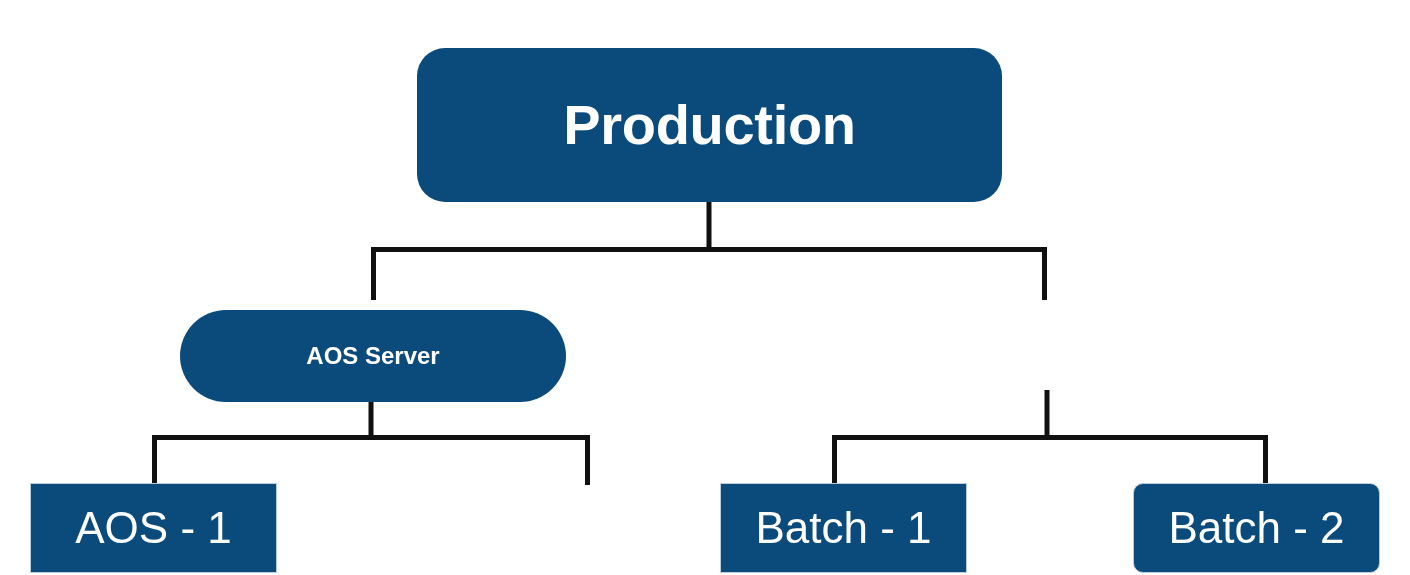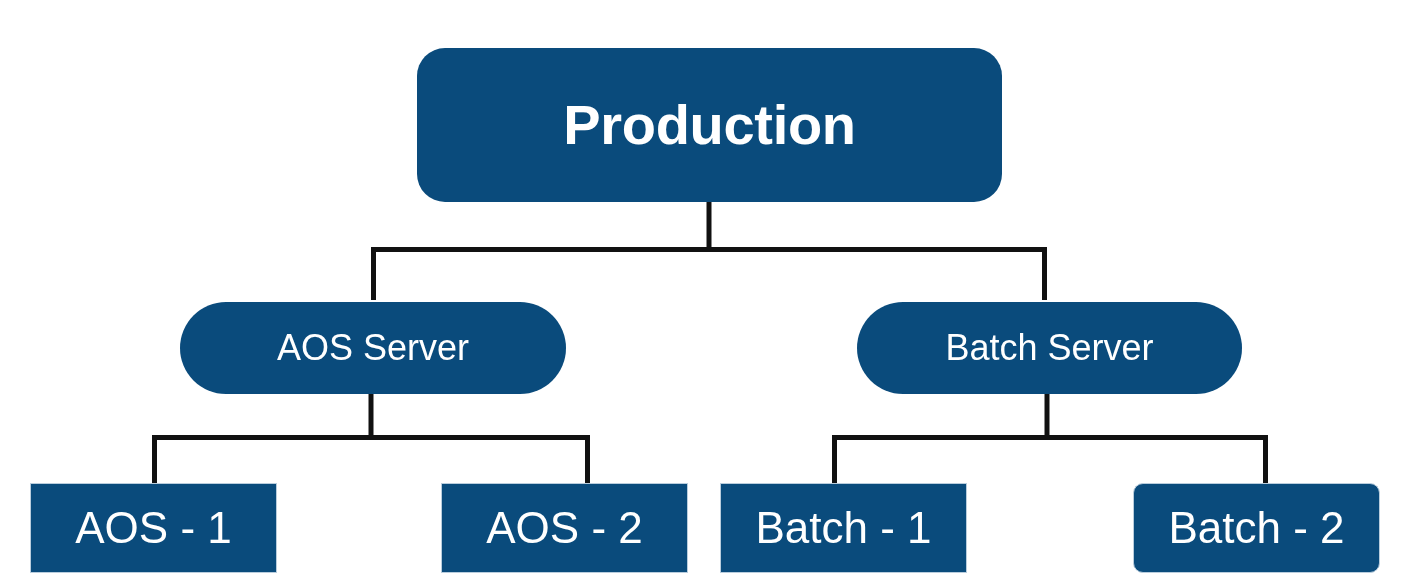--- a/index.html
+++ b/index.html
@@ -46,26 +46,26 @@
     width: 585px;
     height: 154px;
     background: #0a4b7c;
     border-radius: 28px;
     font-size: 56px;
     font-weight: bold;
     letter-spacing: -0.3px;
   }
   
   .node--pill {
-    top: 282px;
+    top: 290px;
     height: 92px;
     background: #0a4b7c;
     border-radius: 46px;
-    font-size: 36px;
-    font-weight: normal;
+    font-size: 24px;
+    font-weight: bold;
   }
   .node--aos-server {
     left: 180px;
     width: 386px;
   }
   .node--batch-server {
     left: 857px;
     width: 385px;
   }
   
@@ -109,31 +109,25 @@
   </svg>
 
   <div class="node node--root">
     <span>Production</span>
   </div>
 
   <div class="node node--pill node--aos-server">
     <span>AOS Server</span>
   </div>
 
-  <div class="node node--pill node--batch-server">
-    <span>Batch Server</span>
-  </div>
 
   <div class="node node--leaf node--aos-1">
     <span>AOS - 1</span>
   </div>
 
-  <div class="node node--leaf node--aos-2">
-    <span>AOS - 2</span>
-  </div>
 
   <div class="node node--leaf node--batch-1">
     <span>Batch - 1</span>
   </div>
 
   <div class="node node--leaf node--batch-2">
     <span>Batch - 2</span>
   </div>
 
 </div>

